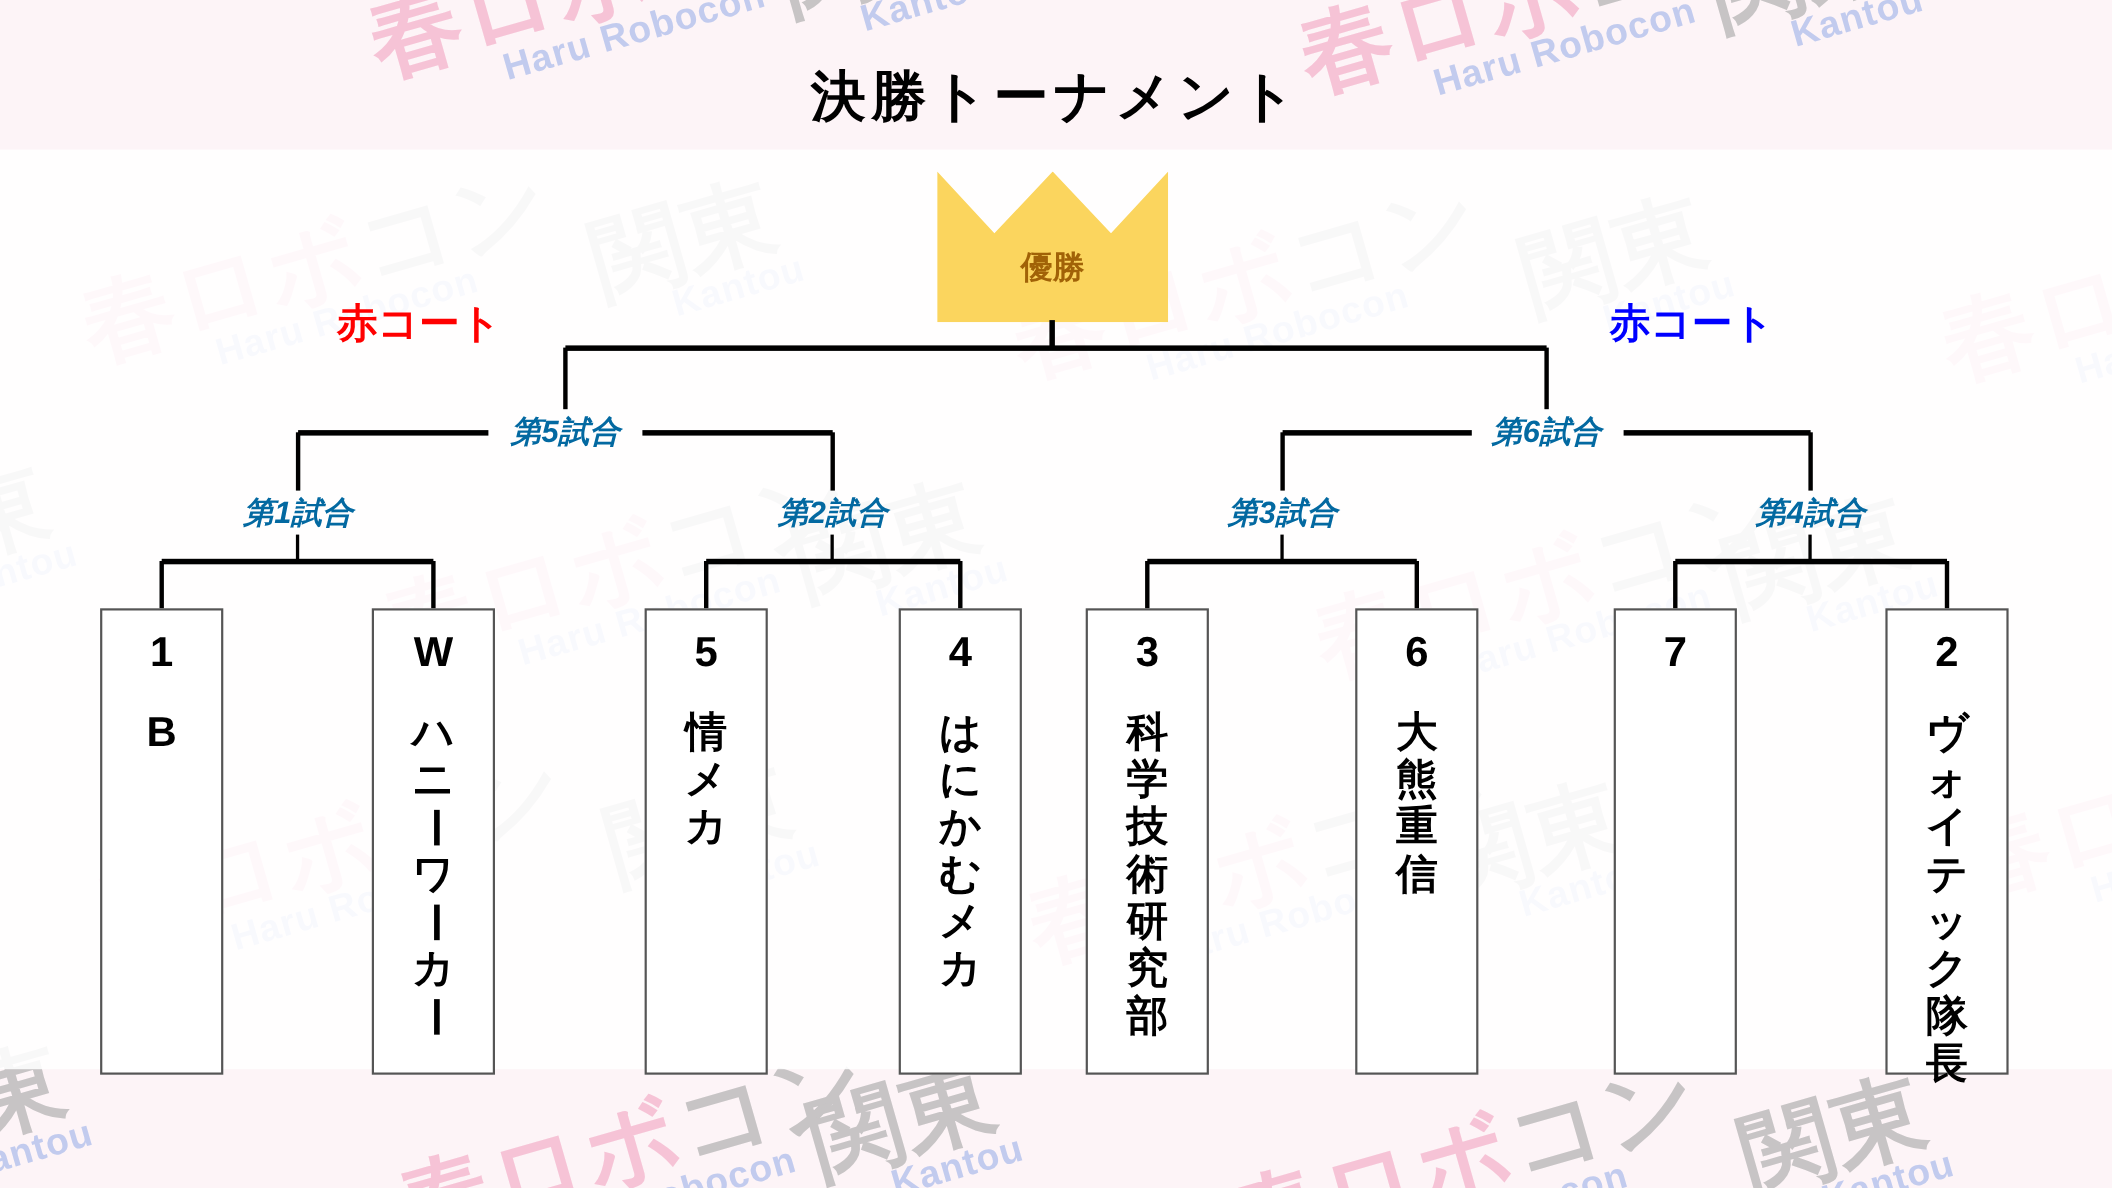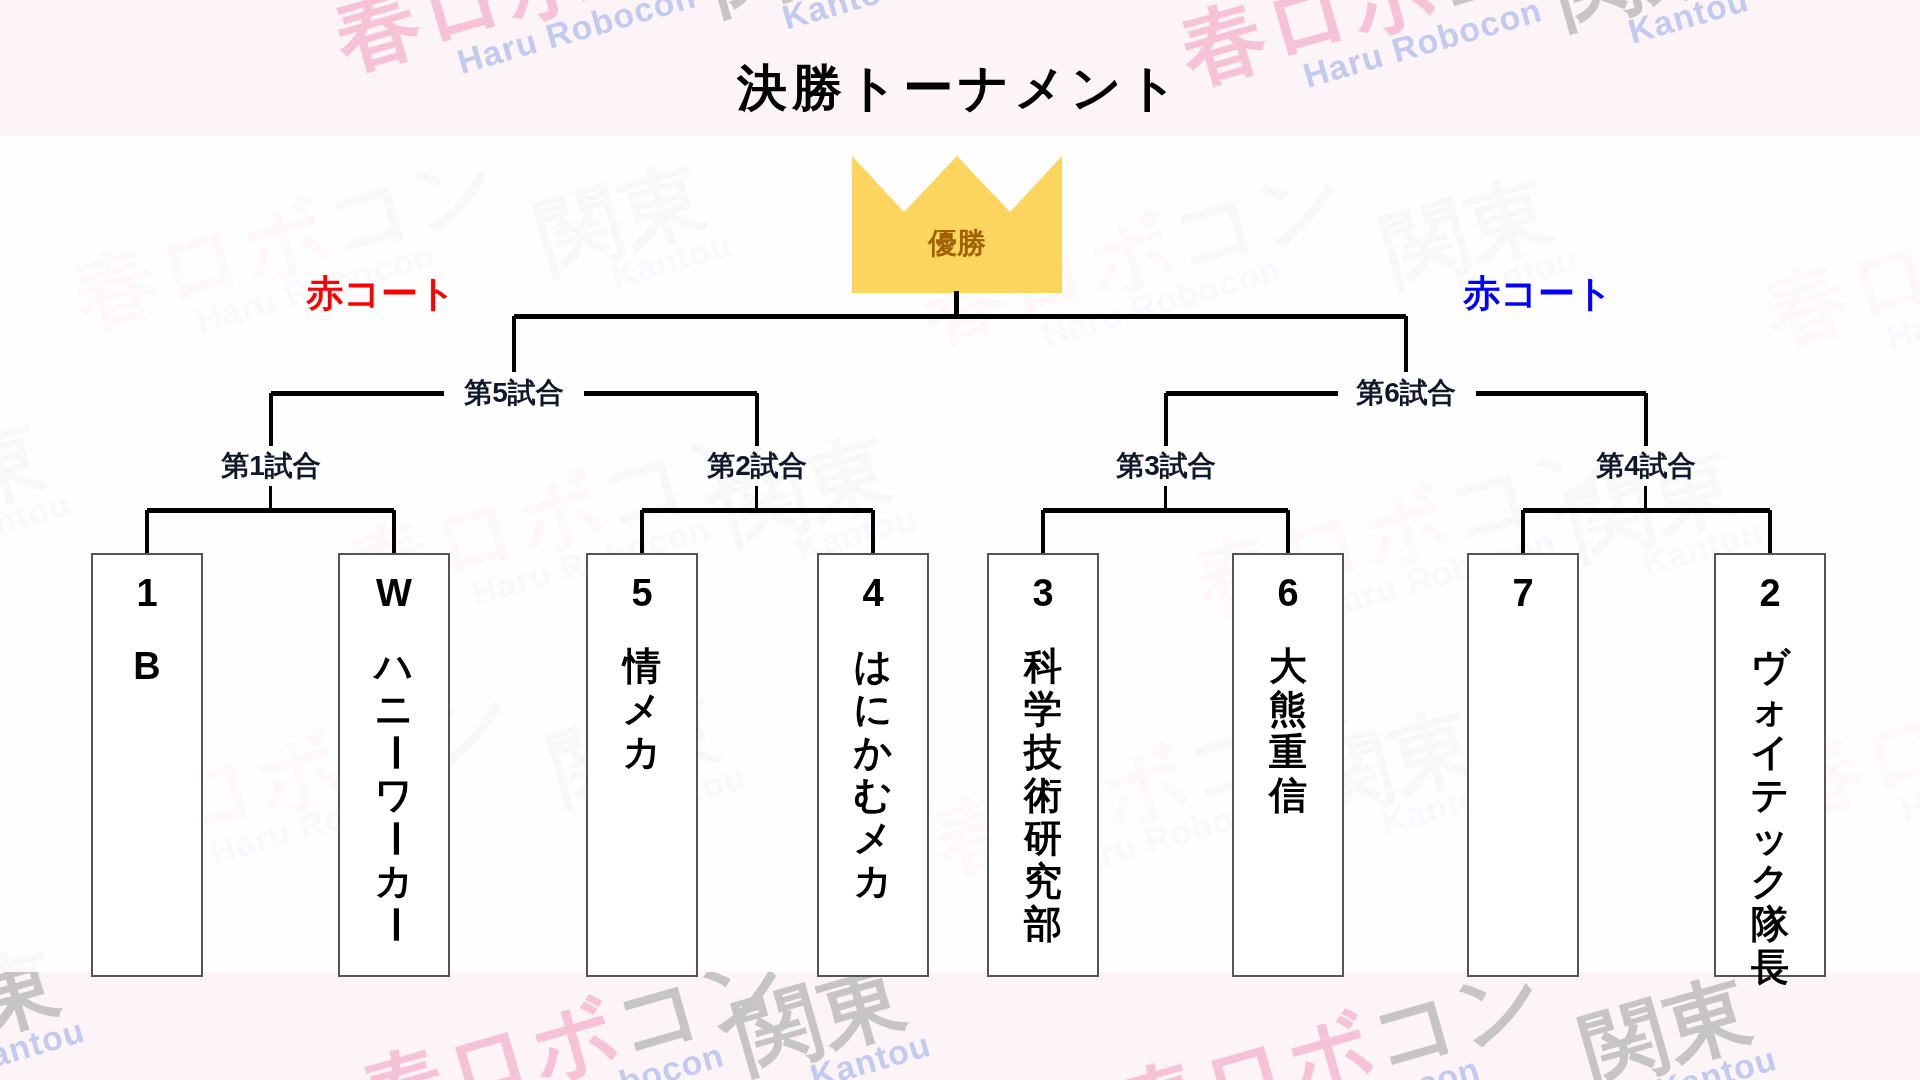--- a/index.html
+++ b/index.html
@@ -34,21 +34,21 @@
   .crown-label{position:absolute;left:50%;top:88px;transform:translate(-50%,-50%);
     font-size:29px;font-weight:900;color:#a16207;white-space:nowrap;}
 
   .court{position:absolute;transform:translate(-50%,-50%);font-size:37px;font-weight:900;white-space:nowrap;}
   .court.red{left:381px;top:294px;color:var(--red);text-align:right;}
   .court.blue{left:1538px;top:294px;color:var(--blue);}
 
   .bline{position:absolute;background:var(--line);}
 
   .match-label{position:absolute;transform:translate(-50%,-50%);
-    font-size:28px;font-weight:900;color:#0f172a;white-space:nowrap;}
+    font-size:28px;font-weight:900;color:#0369a1;white-space:nowrap;font-style:italic;}
 
   .team-box{position:absolute;top:553px;width:112px;height:424px;background:#ffffff;
     border:2px solid var(--boxborder);display:flex;flex-direction:column;align-items:center;}
   .team-seed{margin-top:16px;font-size:38px;font-weight:800;color:#000;line-height:1.2;}
   .team-name{margin-top:28px;display:flex;flex-direction:column;align-items:center;}
   .team-line{font-size:38px;font-weight:800;color:#000;line-height:43px;height:43px;
     text-align:center;white-space:nowrap;}
   .team-name.small .team-line{font-size:30px;line-height:40px;height:40px;}
   .rot{display:inline-block;transform:rotate(90deg);}
 

